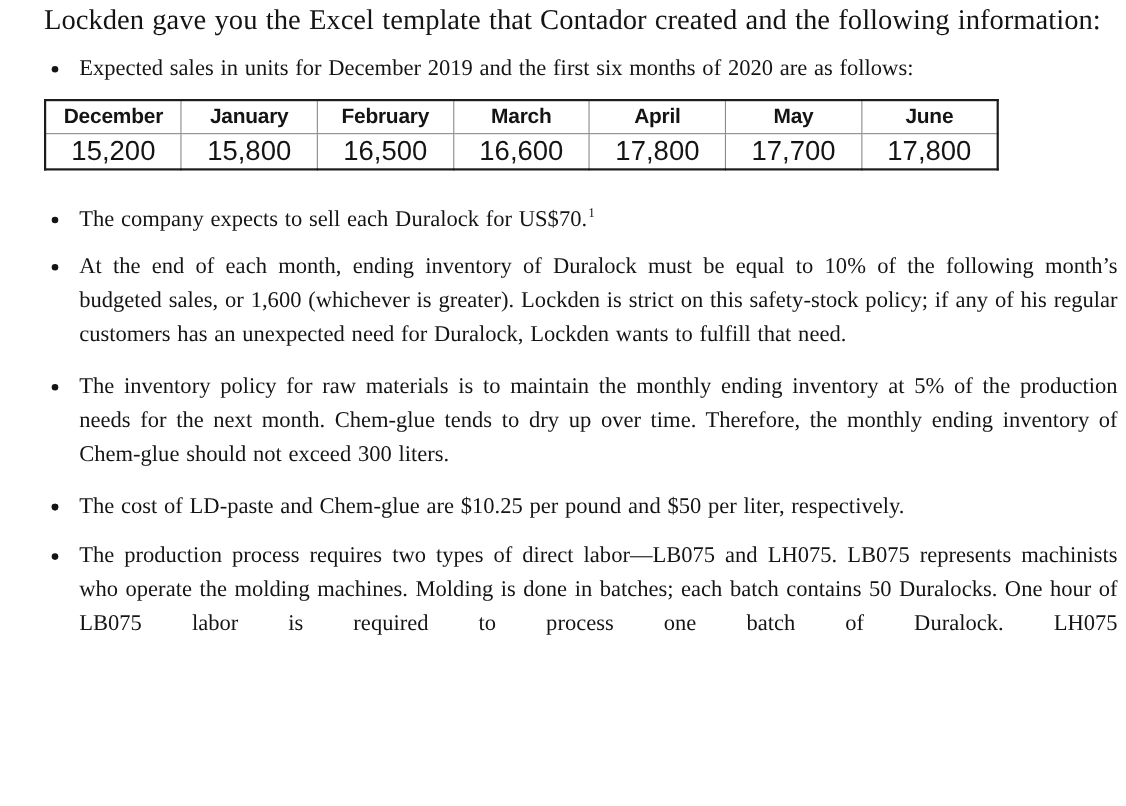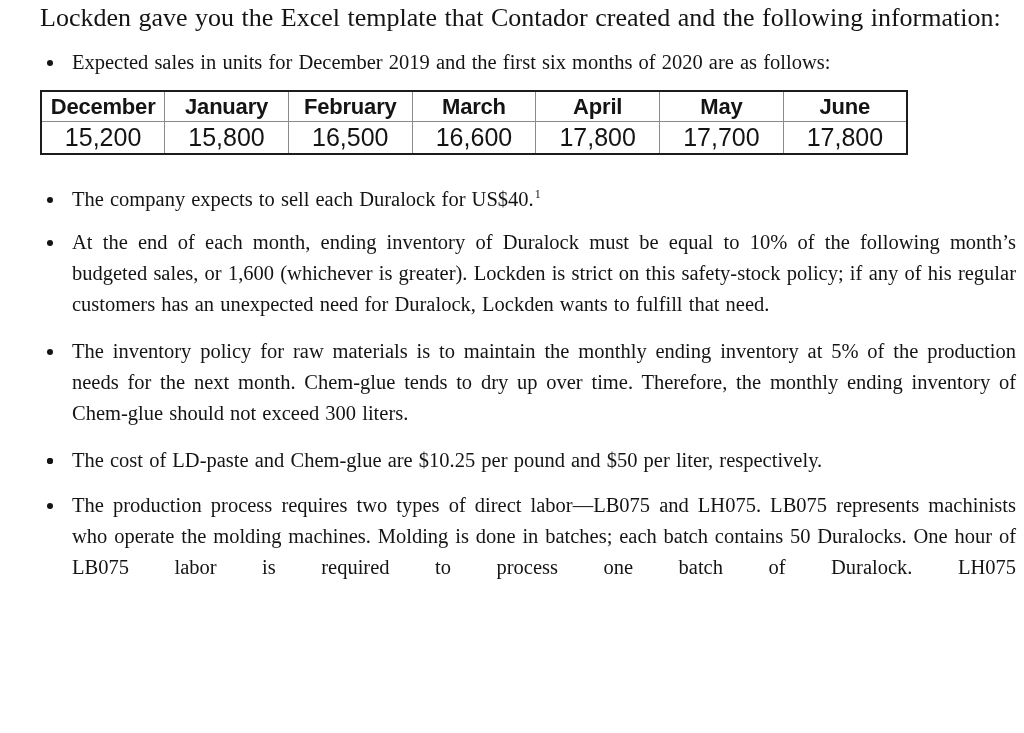--- a/index.html
+++ b/index.html
@@ -59,21 +59,21 @@
     font-family: "Liberation Sans", sans-serif;
     border: 2px solid #1c1c1c;
   }
   table.sales th, table.sales td {
     border: 1px solid #8a8a8a;
     text-align: center;
     vertical-align: middle;
     padding: 0;
   }
   table.sales th {
-    font-size: 22px;
+    font-size: 19px;
     font-weight: bold;
     letter-spacing: -0.2px;
     height: 29px;
   }
   table.sales td {
     font-size: 25px;
     font-weight: normal;
     height: 31px;
   }
   .mb12 { margin-bottom: 12px; }
@@ -113,21 +113,21 @@
         <td>16,600</td>
         <td>17,800</td>
         <td>17,700</td>
         <td>17,800</td>
       </tr>
     </tbody>
   </table>
 
   <div class="bullet mb12">
     <span class="dot"></span>
-    <span>The company expects to sell each Duralock for US$40.</span><sup class="fn">1</sup>
+    <span>The company expects to sell each Duralock for US$70.</span><sup class="fn">1</sup>
   </div>
 
 
   <div class="bullet mb16">
     <span class="dot"></span>
     <span>At the end of each month, ending inventory of Duralock must be equal to 10% of the following month’s budgeted sales, or 1,600 (whichever is greater). Lockden is strict on this safety-stock policy; if any of his regular customers has an unexpected need for Duralock, Lockden wants to fulfill that need.</span>
   </div>
 
   <div class="bullet mb16">
     <span class="dot"></span>

